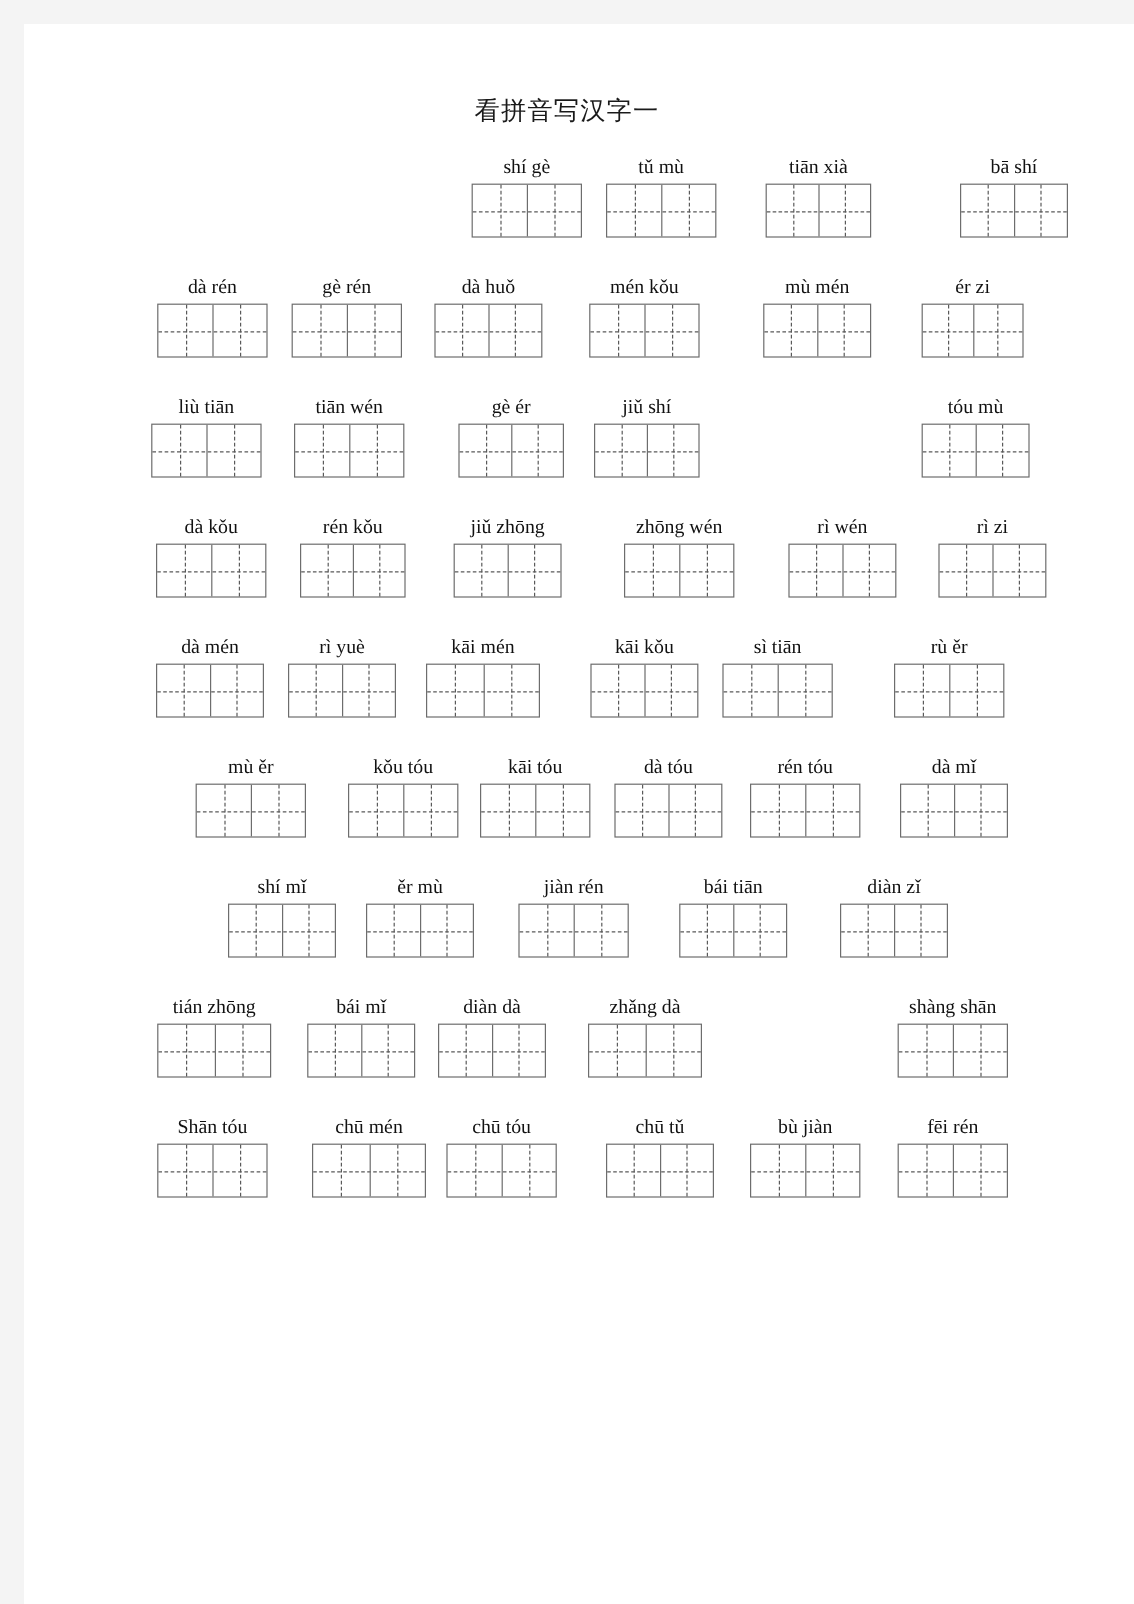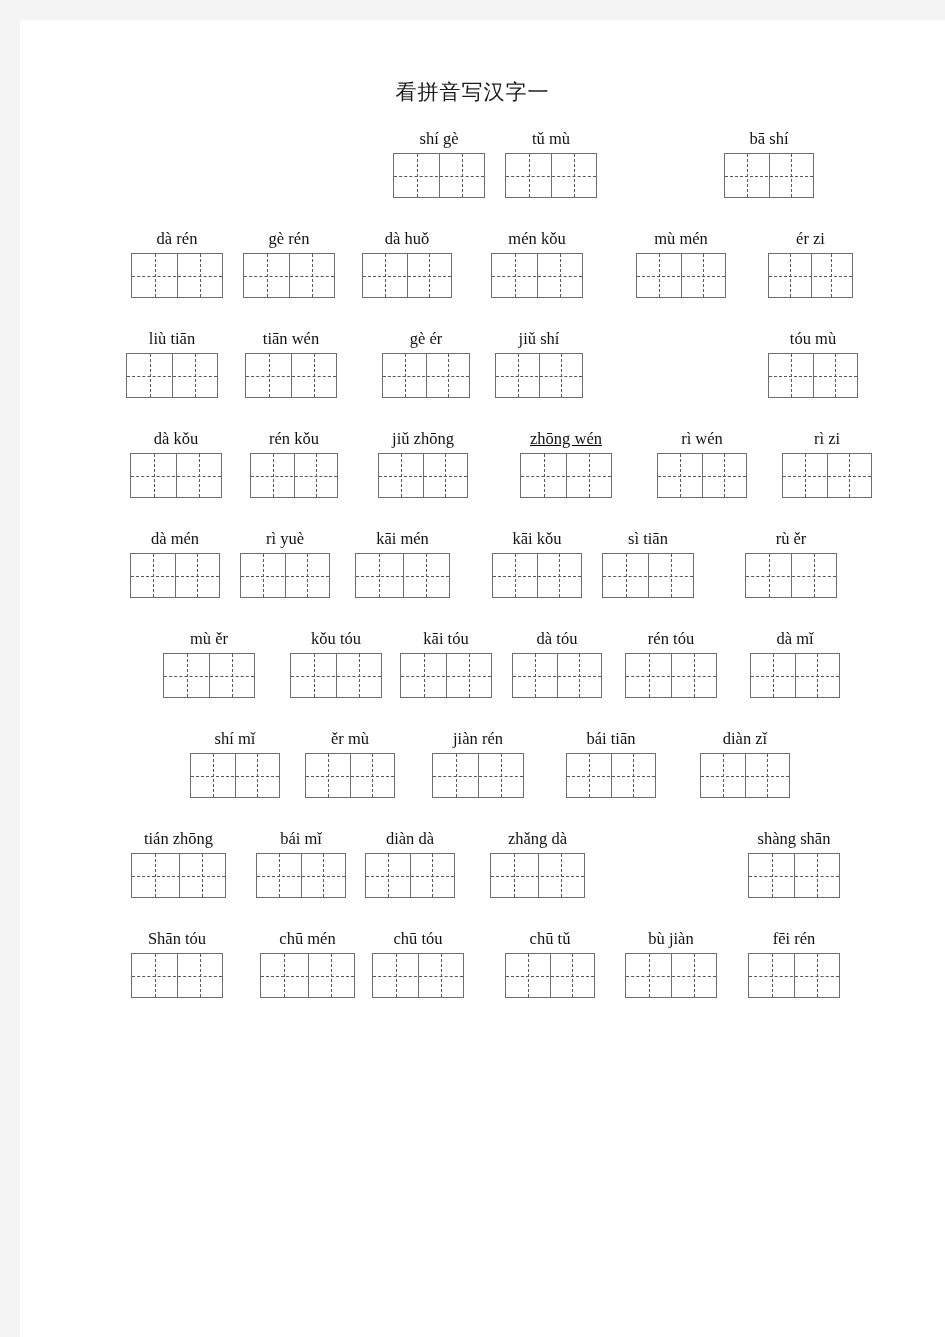--- a/index.html
+++ b/index.html
@@ -141,21 +141,30 @@
         </div>
         <div class="item" style="left: 505px; width: 92px;">
           <div class="pinyin">tǔ mù</div>
           <div class="grid-box">
             <div class="h-dash"></div>
             <div class="v-dash left"></div>
             <div class="v-dash right"></div>
             <div class="divider"></div>
           </div>
         </div>
-        <div class="item" style="left: 724px; width: 90px;">
+        <div class="item" style="left: 638px; width: 88px;">
+          <div class="pinyin">tiān xià</div>
+          <div class="grid-box">
+            <div class="h-dash"></div>
+            <div class="v-dash left"></div>
+            <div class="v-dash right"></div>
+            <div class="divider"></div>
+          </div>
+        </div>
+        <div class="item" style="left: 800px; width: 90px;">
           <div class="pinyin">bā shí</div>
           <div class="grid-box">
             <div class="h-dash"></div>
             <div class="v-dash left"></div>
             <div class="v-dash right"></div>
             <div class="divider"></div>
           </div>
         </div>
       </div>
       <div class="row">
@@ -282,21 +291,21 @@
         </div>
         <div class="item" style="left: 378px; width: 90px;">
           <div class="pinyin">jiǔ zhōng</div>
           <div class="grid-box">
             <div class="h-dash"></div>
             <div class="v-dash left"></div>
             <div class="v-dash right"></div>
             <div class="divider"></div>
           </div>
         </div>
-        <div class="item" style="left: 520px; width: 92px; text-decoration: underline;">
+        <div class="item" style="left: 520px; width: 92px;">
           <div class="pinyin">zhōng wén</div>
           <div class="grid-box">
             <div class="h-dash"></div>
             <div class="v-dash left"></div>
             <div class="v-dash right"></div>
             <div class="divider"></div>
           </div>
         </div>
         <div class="item" style="left: 782px; width: 90px;">
           <div class="pinyin">rì zi</div>

